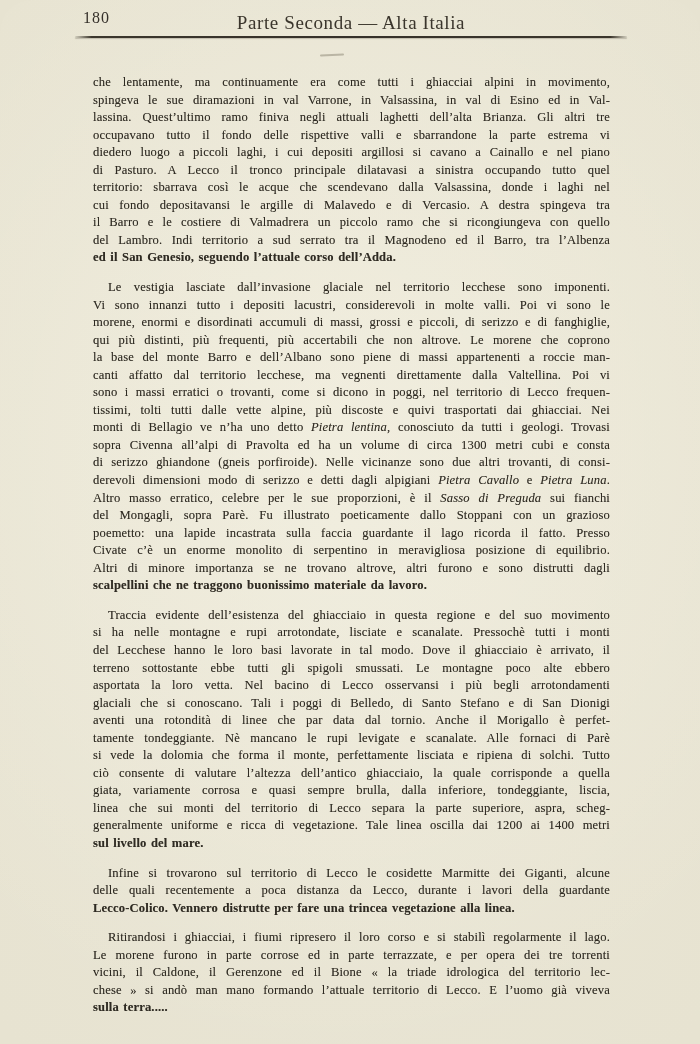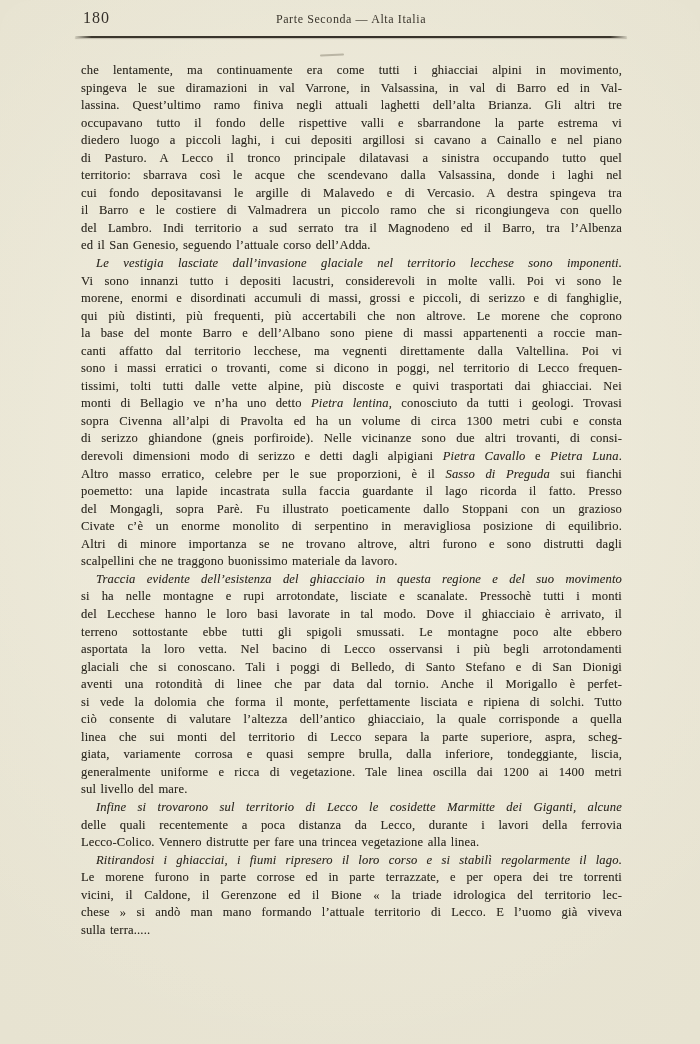--- a/index.html
+++ b/index.html
@@ -38,21 +38,21 @@
     font-size: 16px;
     letter-spacing: 1px;
     color: #35302a;
   }
   .head-title {
     position: absolute;
     left: 0;
     right: 0;
     top: 12px;
     text-align: center;
-    font-size: 12px;
+    font-size: 19px;
     letter-spacing: 0.6px;
     color: #3a352c;
     white-space: nowrap;
   }
   .head-rule {
     position: absolute;
     left: 0;
     top: 36px;
     width: 552px;
     height: 2px;
@@ -71,56 +71,56 @@
     border-radius: 1px;
     transform: rotate(-2deg);
   }
   
   .page-body-text {
     position: absolute;
     left: 81px;
     top: 62px;
     width: 541px;
   }
-  .paragraph { margin: 0; padding: 0; }
+  .paragraph { margin: 12px; padding: 0; }
   .line {
     font-size: 12.6px;
     line-height: 17.55px;
     height: 17.55px;
     text-align: justify;
     text-align-last: justify;
     word-spacing: 1.1px;
     letter-spacing: 0.15px;
     white-space: normal;
     color: #2e2a22;
     text-shadow: 0 0 0.5px rgba(46,42,34,0.35);
   }
   .line.para-last {
     text-align-last: left;
+    font-weight: bold;
   }
   .line.indent {
     text-indent: 15px;
-    font-style: italic;
   }
   .line i { }
 </style>
 </head>
 <body>
 
 <div class="book-page">
   <div class="running-head">
     <span class="page-number">180</span>
     <span class="head-title">Parte Seconda — Alta Italia</span>
     <div class="head-rule"></div>
   </div>
   <div class="section-divider-mark"></div>
   <div class="page-body-text">
       <div class="paragraph">
         <div class="line"><span>che lentamente, ma continuamente era come tutti i ghiacciai alpini in movimento,</span></div>
-        <div class="line"><span>spingeva le sue diramazioni in val Varrone, in Valsassina, in val di Barro ed in Val-</span></div>
+        <div class="line"><span>spingeva le sue diramazioni in val Varrone, in Valsassina, in val di Esino ed in Val-</span></div>
         <div class="line"><span>lassina. Quest’ultimo ramo finiva negli attuali laghetti dell’alta Brianza. Gli altri tre</span></div>
         <div class="line"><span>occupavano tutto il fondo delle rispettive valli e sbarrandone la parte estrema vi</span></div>
         <div class="line"><span>diedero luogo a piccoli laghi, i cui depositi argillosi si cavano a Cainallo e nel piano</span></div>
         <div class="line"><span>di Pasturo. A Lecco il tronco principale dilatavasi a sinistra occupando tutto quel</span></div>
         <div class="line"><span>territorio: sbarrava così le acque che scendevano dalla Valsassina, donde i laghi nel</span></div>
         <div class="line"><span>cui fondo depositavansi le argille di Malavedo e di Vercasio. A destra spingeva tra</span></div>
         <div class="line"><span>il Barro e le costiere di Valmadrera un piccolo ramo che si ricongiungeva con quello</span></div>
         <div class="line"><span>del Lambro. Indi territorio a sud serrato tra il Magnodeno ed il Barro, tra l’Albenza</span></div>
         <div class="line para-last"><span>ed il San Genesio, seguendo l’attuale corso dell’Adda.</span></div>
       </div>
@@ -131,44 +131,45 @@
         <div class="line"><span>qui più distinti, più frequenti, più accertabili che non altrove. Le morene che coprono</span></div>
         <div class="line"><span>la base del monte Barro e dell’Albano sono piene di massi appartenenti a roccie man-</span></div>
         <div class="line"><span>canti affatto dal territorio lecchese, ma vegnenti direttamente dalla Valtellina. Poi vi</span></div>
         <div class="line"><span>sono i massi erratici o trovanti, come si dicono in poggi, nel territorio di Lecco frequen-</span></div>
         <div class="line"><span>tissimi, tolti tutti dalle vette alpine, più discoste e quivi trasportati dai ghiacciai. Nei</span></div>
         <div class="line"><span>monti di Bellagio ve n’ha uno detto </span><i>Pietra lentina</i><span>, conosciuto da tutti i geologi. Trovasi</span></div>
         <div class="line"><span>sopra Civenna all’alpi di Pravolta ed ha un volume di circa 1300 metri cubi e consta</span></div>
         <div class="line"><span>di serizzo ghiandone (gneis porfiroide). Nelle vicinanze sono due altri trovanti, di consi-</span></div>
         <div class="line"><span>derevoli dimensioni modo di serizzo e detti dagli alpigiani </span><i>Pietra Cavallo</i><span> e </span><i>Pietra Luna</i><span>.</span></div>
         <div class="line"><span>Altro masso erratico, celebre per le sue proporzioni, è il </span><i>Sasso di Preguda</i><span> sui fianchi</span></div>
+        <div class="line"><span>del Mongagli, sopra Parè. Fu illustrato poeticamente dallo Stoppani con un grazioso</span></div>
         <div class="line"><span>poemetto: una lapide incastrata sulla faccia guardante il lago ricorda il fatto. Presso</span></div>
-        <div class="line"><span>del Mongagli, sopra Parè. Fu illustrato poeticamente dallo Stoppani con un grazioso</span></div>
         <div class="line"><span>Civate c’è un enorme monolito di serpentino in meravigliosa posizione di equilibrio.</span></div>
         <div class="line"><span>Altri di minore importanza se ne trovano altrove, altri furono e sono distrutti dagli</span></div>
         <div class="line para-last"><span>scalpellini che ne traggono buonissimo materiale da lavoro.</span></div>
       </div>
       <div class="paragraph">
         <div class="line indent"><span>Traccia evidente dell’esistenza del ghiacciaio in questa regione e del suo movimento</span></div>
         <div class="line"><span>si ha nelle montagne e rupi arrotondate, lisciate e scanalate. Pressochè tutti i monti</span></div>
         <div class="line"><span>del Lecchese hanno le loro basi lavorate in tal modo. Dove il ghiacciaio è arrivato, il</span></div>
         <div class="line"><span>terreno sottostante ebbe tutti gli spigoli smussati. Le montagne poco alte ebbero</span></div>
         <div class="line"><span>asportata la loro vetta. Nel bacino di Lecco osservansi i più begli arrotondamenti</span></div>
         <div class="line"><span>glaciali che si conoscano. Tali i poggi di Belledo, di Santo Stefano e di San Dionigi</span></div>
         <div class="line"><span>aventi una rotondità di linee che par data dal tornio. Anche il Morigallo è perfet-</span></div>
+        <div class="line"><span>tamente tondeggiante. Nè mancano le rupi levigate e scanalate. Alle fornaci di Parè</span></div>
         <div class="line"><span>si vede la dolomia che forma il monte, perfettamente lisciata e ripiena di solchi. Tutto</span></div>
         <div class="line"><span>ciò consente di valutare l’altezza dell’antico ghiacciaio, la quale corrisponde a quella</span></div>
+        <div class="line"><span>giata, variamente corrosa e quasi sempre brulla, dalla inferiore, tondeggiante, liscia,</span></div>
         <div class="line"><span>linea che sui monti del territorio di Lecco separa la parte superiore, aspra, scheg-</span></div>
-        <div class="line"><span>giata, variamente corrosa e quasi sempre brulla, dalla inferiore, tondeggiante, liscia,</span></div>
         <div class="line"><span>generalmente uniforme e ricca di vegetazione. Tale linea oscilla dai 1200 ai 1400 metri</span></div>
         <div class="line para-last"><span>sul livello del mare.</span></div>
       </div>
       <div class="paragraph">
         <div class="line indent"><span>Infine si trovarono sul territorio di Lecco le cosidette Marmitte dei Giganti, alcune</span></div>
-        <div class="line"><span>delle quali recentemente a poca distanza da Lecco, durante i lavori della ferrovia</span></div>
+        <div class="line"><span>delle quali recentemente a poca distanza da Lecco, durante i lavori della guardante</span></div>
         <div class="line para-last"><span>Lecco-Colico. Vennero distrutte per fare una trincea vegetazione alla linea.</span></div>
       </div>
       <div class="paragraph">
         <div class="line indent"><span>Ritirandosi i ghiacciai, i fiumi ripresero il loro corso e si stabilì regolarmente il lago.</span></div>
         <div class="line"><span>Le morene furono in parte corrose ed in parte terrazzate, e per opera dei tre torrenti</span></div>
         <div class="line"><span>vicini, il Caldone, il Gerenzone ed il Bione « la triade idrologica del territorio lec-</span></div>
         <div class="line"><span>chese » si andò man mano formando l’attuale territorio di Lecco. E l’uomo già viveva</span></div>
         <div class="line para-last"><span>sulla terra.....</span></div>
       </div>
     </div>

